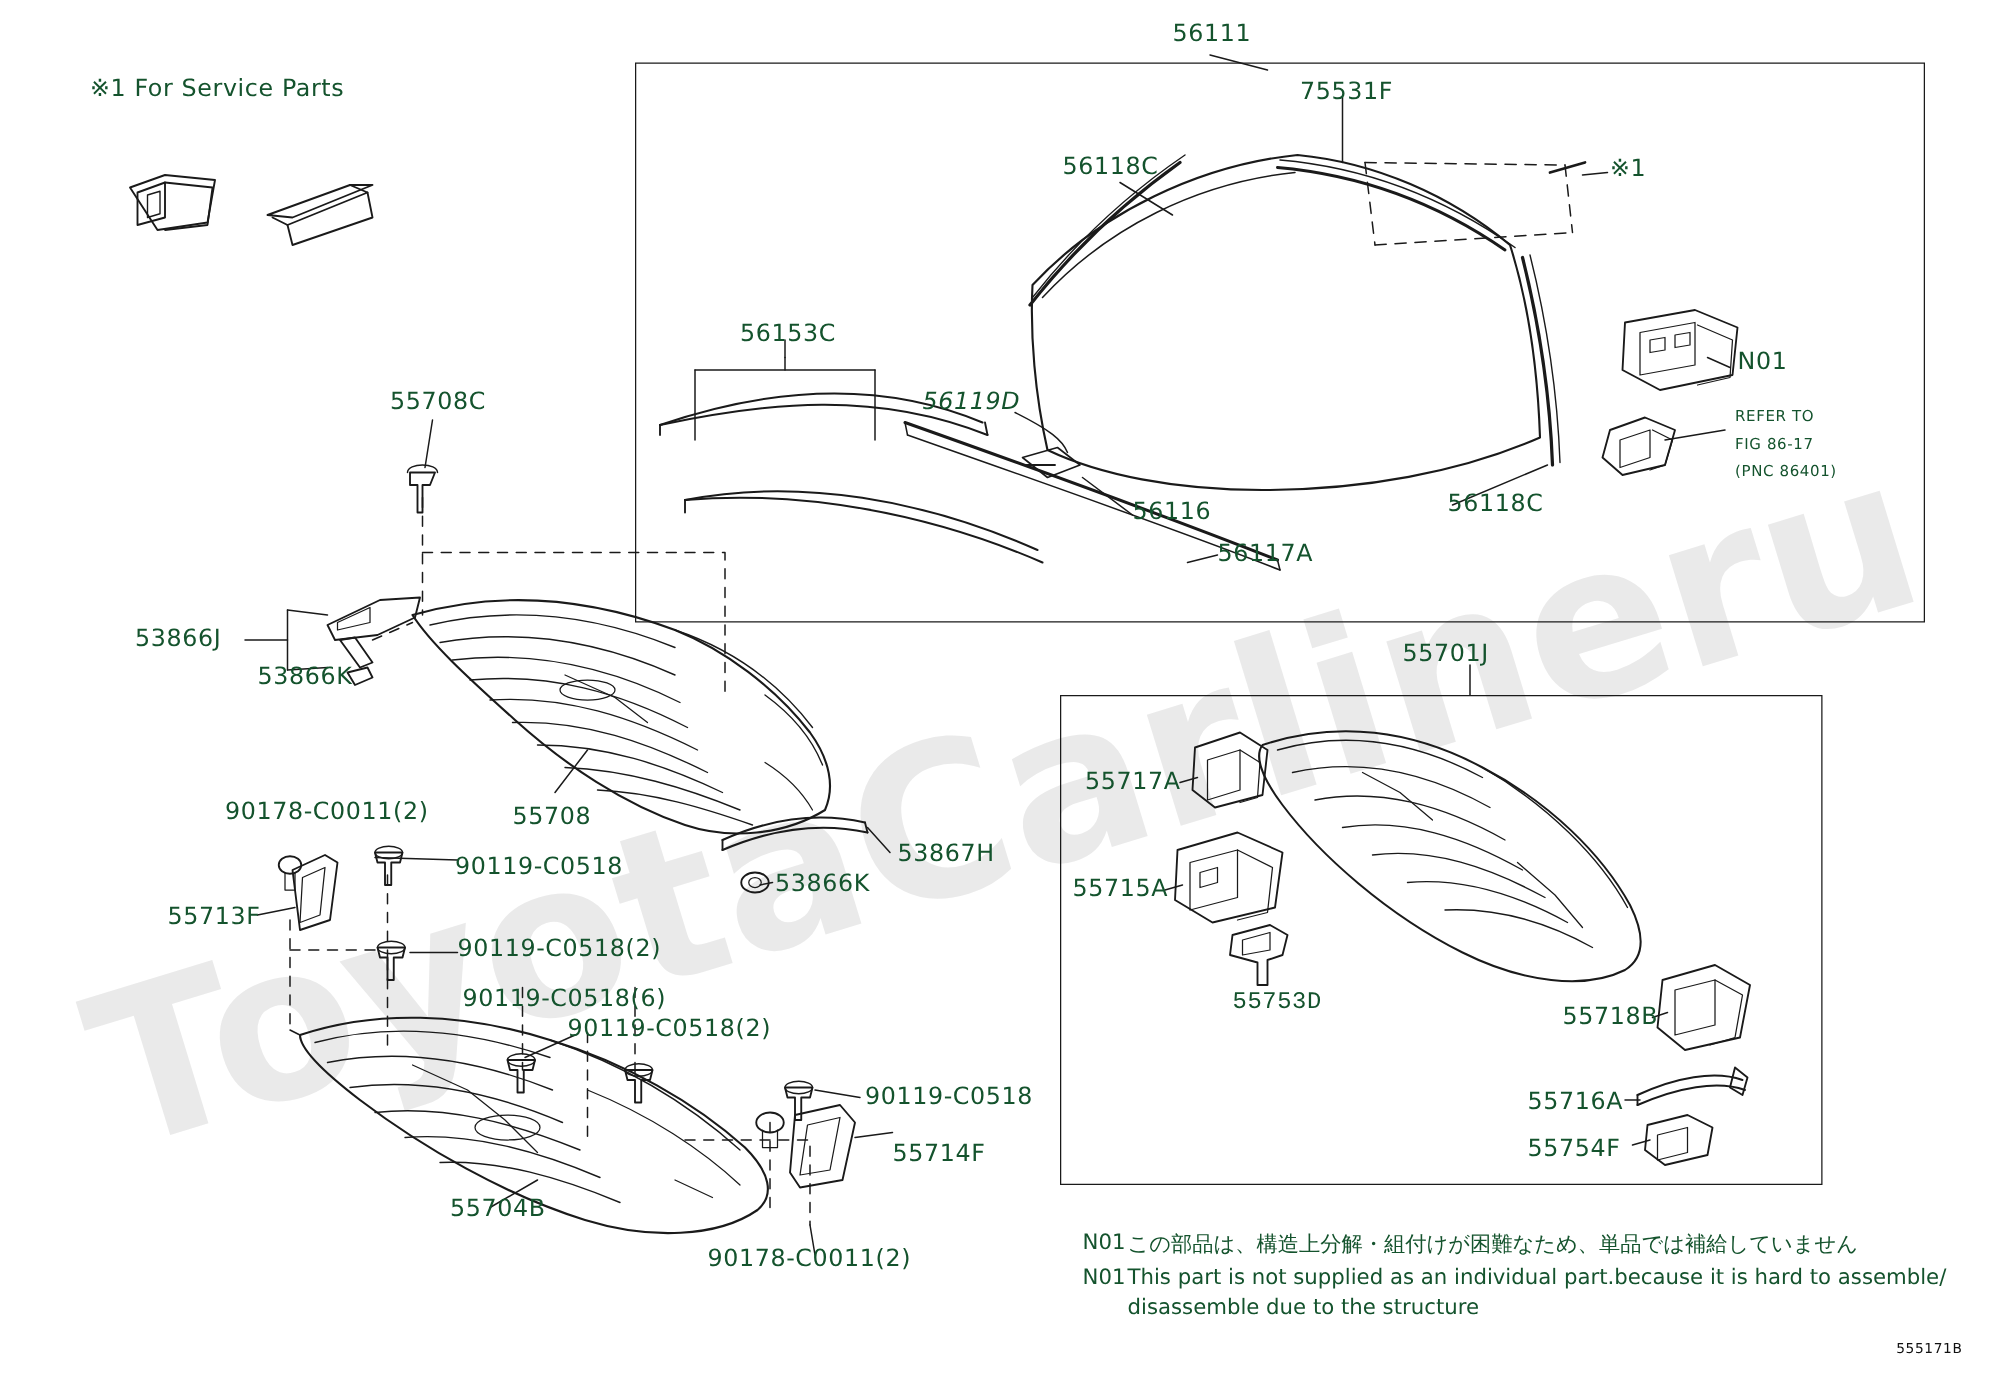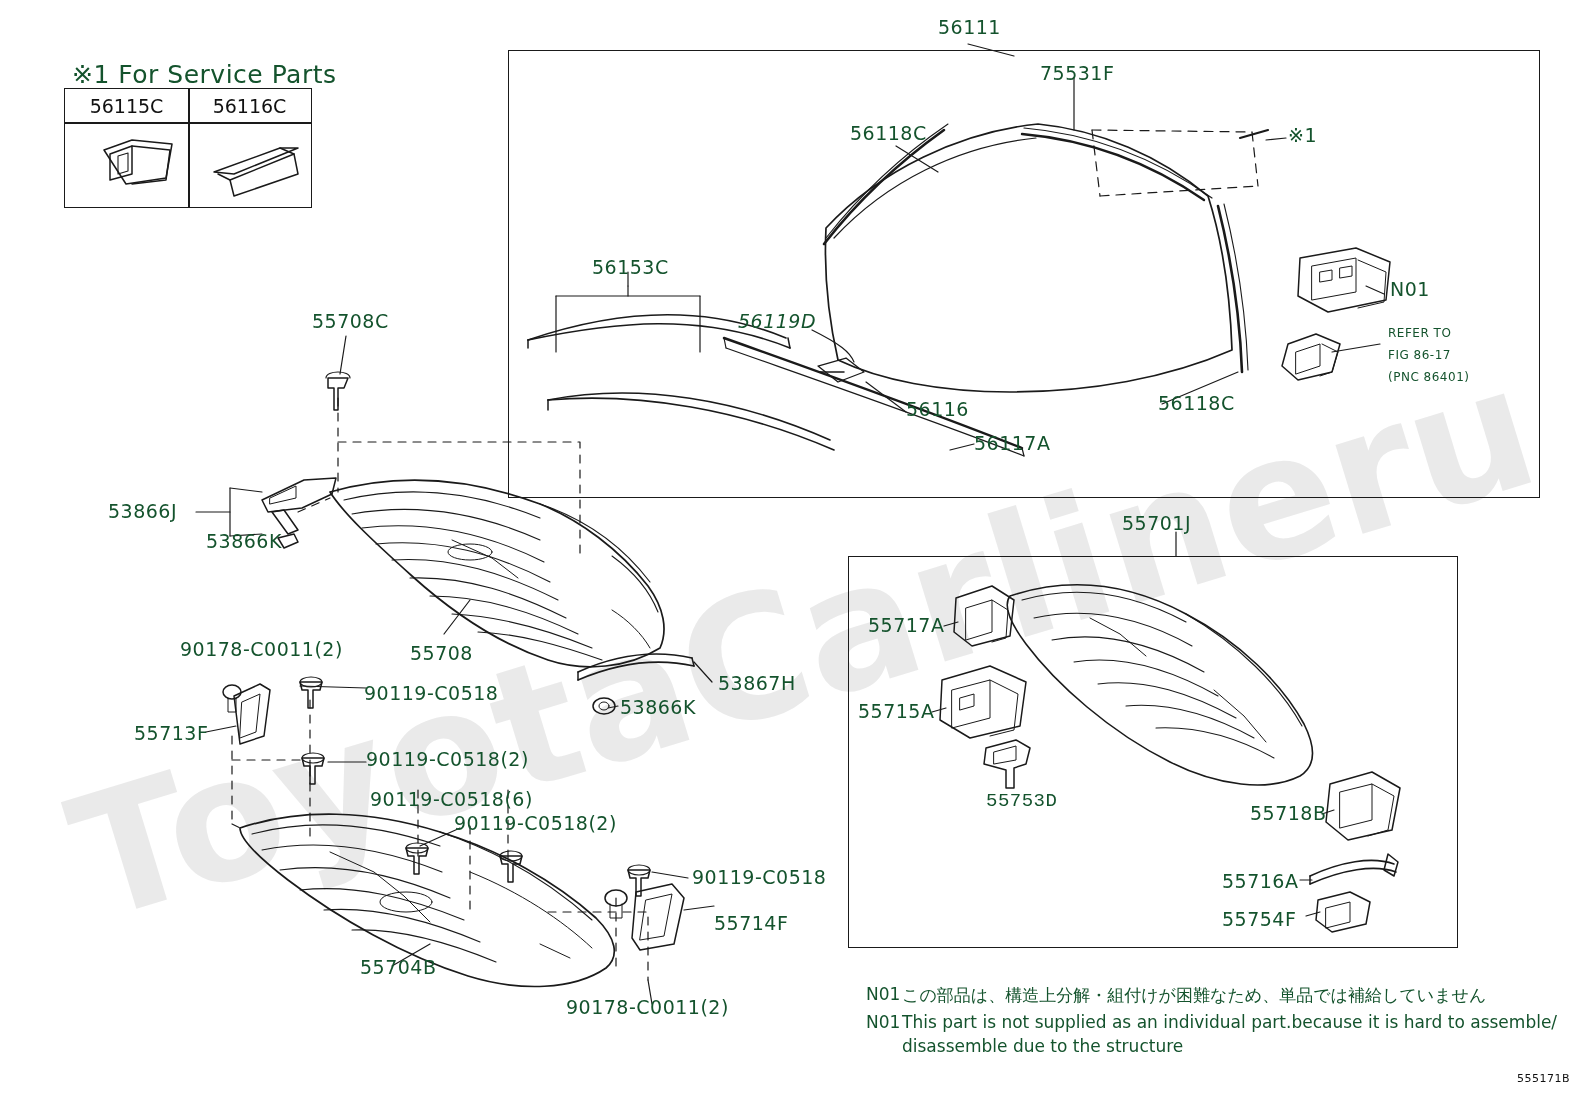--- a/index.html
+++ b/index.html
@@ -69,28 +69,22 @@
 </style>
 </head>
 <body>
 
 <div id="root">
 
   <div class="wm">
     <span>ToyotaCarlineru</span>
   </div>
 
-  <div class="lbl" style="left:72px;top:60px;font-size:25px;">※1 For Service Parts</div>
-
-  <div class="svcTable">
-    <div class="hline"></div>
-    <div class="vline"></div>
-    <div class="cell" style="left:0;">56115C</div>
-    <div class="cell" style="left:50%;">56116C</div>
-  </div>
+  <div class="lbl" style="left:72px;top:60px;font-size:19px;">※1 For Service Parts</div>
+
 
   <div class="box" style="left:508px;top:50px;width:1032px;height:448px;"></div>
   <div class="box" style="left:848px;top:556px;width:610px;height:392px;"></div>
 
   <svg class="svgroot" viewBox="0 0 1592 1099">
     <g fill="none" stroke="#1a1a1a" stroke-width="1.5" stroke-linejoin="round" stroke-linecap="round">
 
       <g>
         <path d="M104 150 l28 -10 l40 4 l-6 34 l-40 6 z"></path>
         <path d="M110 154 l22 -8 l0 28 l-22 6 z"></path>

